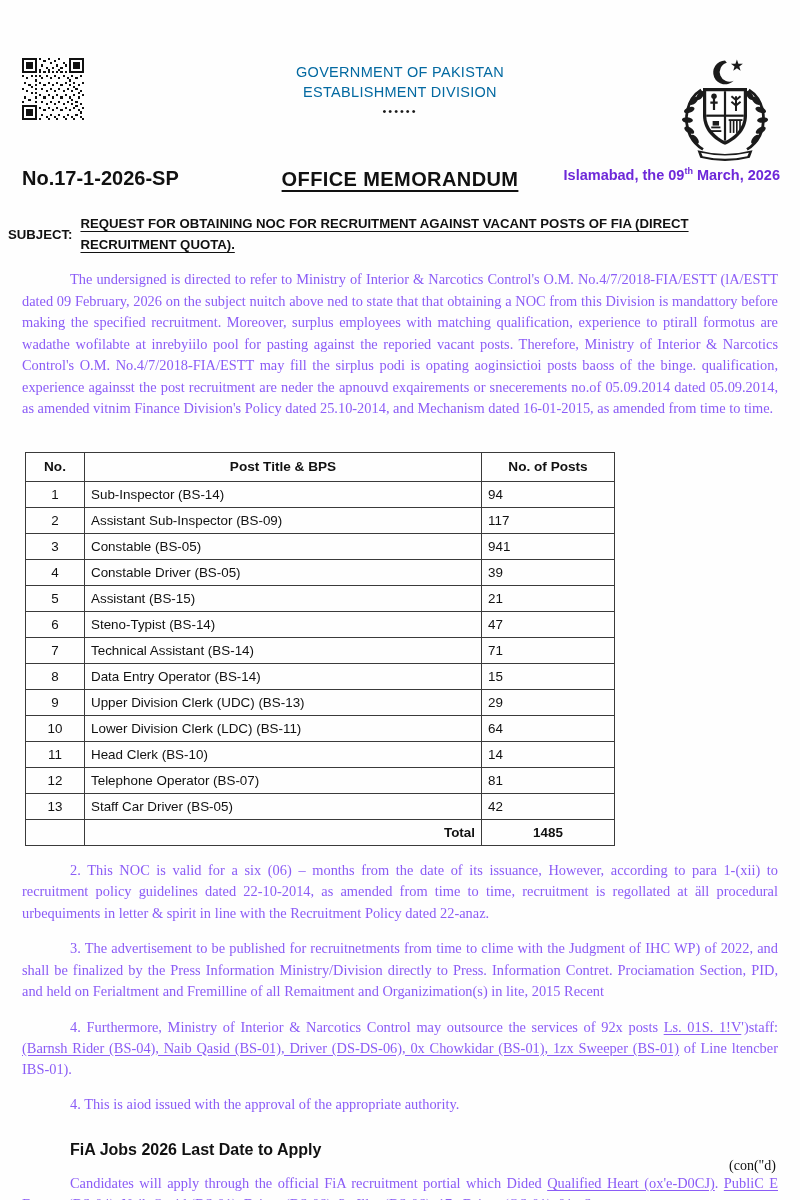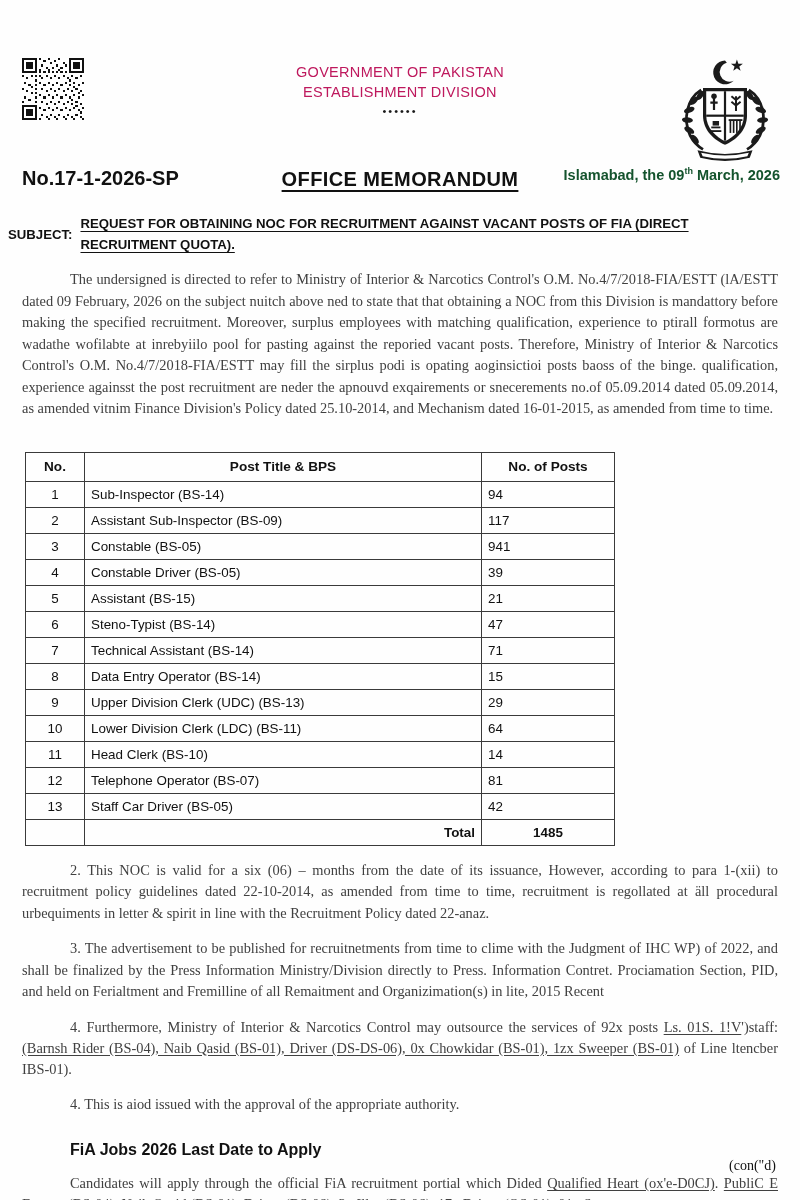--- a/index.html
+++ b/index.html
@@ -48,21 +48,21 @@
     left: 0;
     right: 0;
     top: 62px;
     text-align: center;
     font-family: "Liberation Sans", sans-serif;
     letter-spacing: 0.3px;
   }
   .gov-line {
     font-size: 14.5px;
     line-height: 20px;
-    color: #be185d;
+    color: #0369a1;
   }
   .gov-dots {
     font-size: 11px;
     letter-spacing: 2px;
     margin-top: 3px;
     color: #1a1a1a;
   }
 
   .refline {
     position: absolute;
@@ -73,21 +73,21 @@
     font-size: 20px;
     color: #111;
   }
   .dateline {
     position: absolute;
     right: 20px;
     top: 166px;
     font-family: "Liberation Sans", sans-serif;
     font-weight: bold;
     font-size: 14.5px;
-    color: #14532d;
+    color: #6d28d9;
     white-space: nowrap;
   }
   .dateline sup {
     font-size: 9px;
     vertical-align: super;
   }
 
   
   .om-title {
     margin-top: 18px;
@@ -119,21 +119,21 @@
   }
 
   
   .para {
     margin: 14px 22px 0 22px;
     font-family: "Liberation Serif", serif;
     font-size: 14.4px;
     line-height: 21.5px;
     text-align: justify;
     text-justify: inter-word;
-    color: #404040;
+    color: #8b5cf6;
   }
   .para.indent { text-indent: 48px; }
   .para.tight { line-height: 21px; }
   .u { text-decoration: underline; text-underline-offset: 2px; }
 
   
   .table-wrap {
     margin: 32px 0 0 25px;
     width: 550px;
   }

